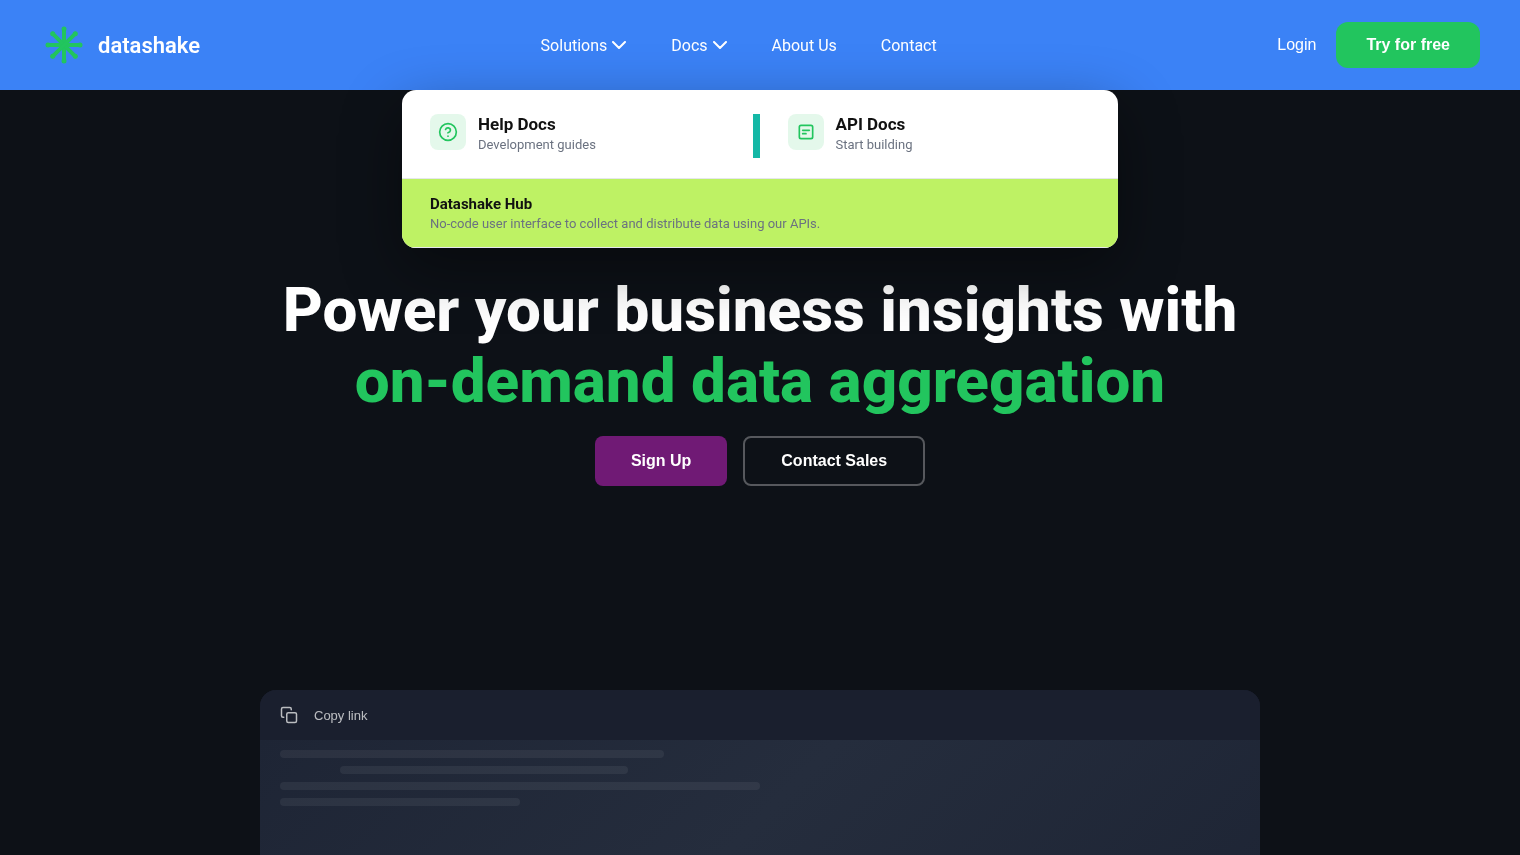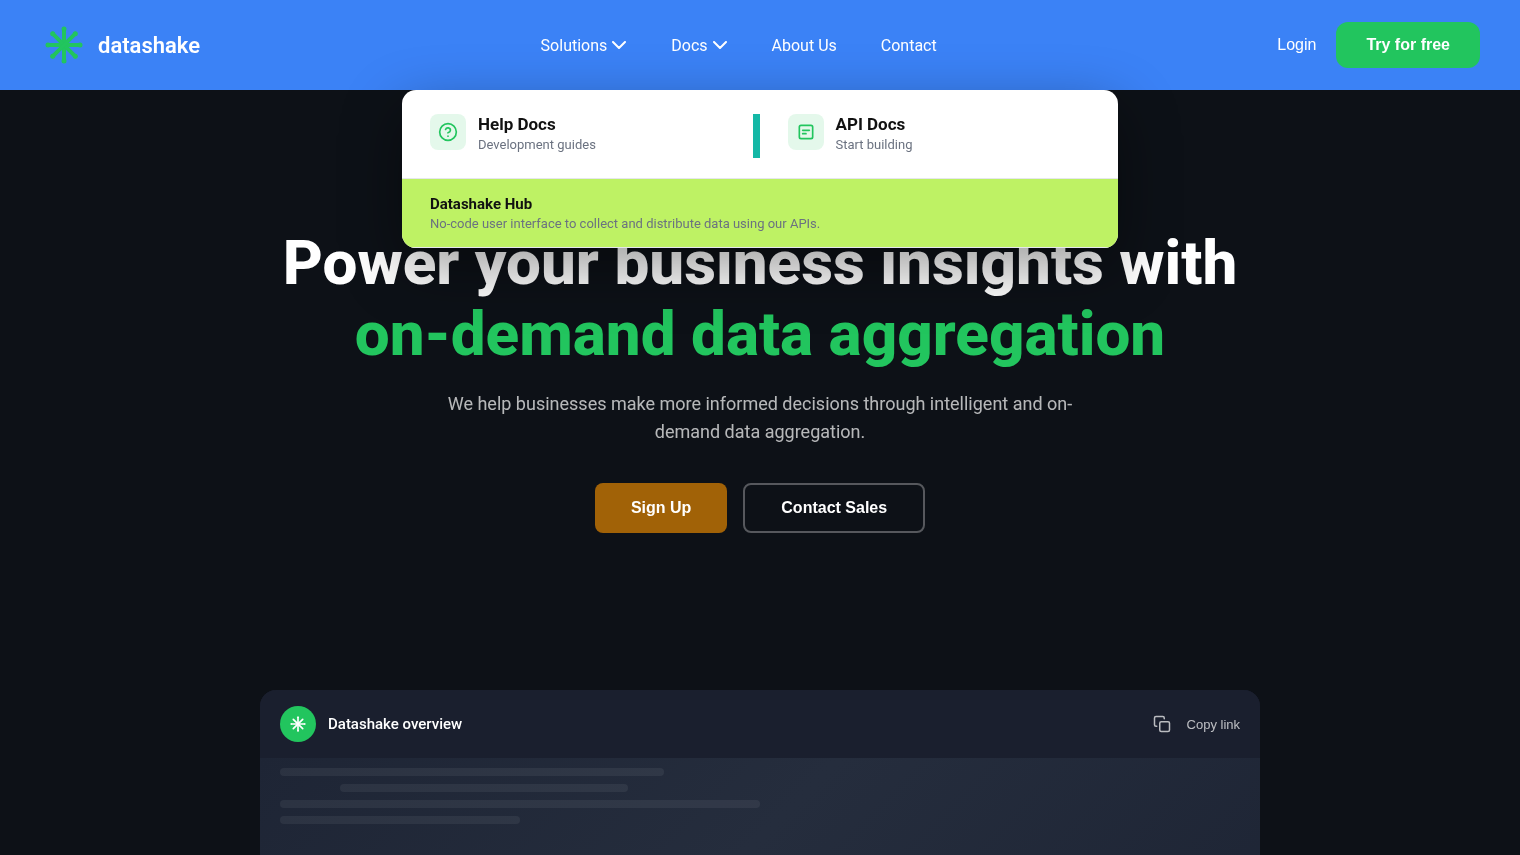--- a/index.html
+++ b/index.html
@@ -124,21 +124,21 @@
       line-height: 1.6;
       margin-bottom: 36px;
     }
 
     .hero-buttons {
       display: flex;
       gap: 16px;
     }
 
     .btn-signup {
-      background: #a16207;
+      background: #701a75;
       color: #fff;
       font-size: 16px;
       font-weight: 700;
       padding: 14px 36px;
       border-radius: 8px;
       border: none;
       cursor: pointer;
     }
 
     .btn-contact {
@@ -473,48 +473,30 @@
   </div>
 
   <div class="hero-wrapper">
 
     <div class="hero-text-container">
       <h1 class="hero-headline">
         <span>Power your business insights with</span>
         <br>
         <span class="accent">on-demand data aggregation</span>
       </h1>
-      <p class="hero-subtext">We help businesses make more informed decisions through intelligent and on-demand data aggregation.</p>
       <div class="hero-buttons">
         <button class="btn-signup">Sign Up</button>
         <button class="btn-contact">Contact Sales</button>
       </div>
     </div>
   </div>
 
   <div class="bottom-section">
     <div class="video-section">
       <div class="video-header">
-        <div class="video-header-left">
-          <div class="video-logo-small">
-            <svg width="20" height="20" viewBox="0 0 48 48" fill="none">
-              <g stroke="#fff" stroke-width="4" stroke-linecap="round">
-                <line x1="24" y1="8" x2="24" y2="40"></line>
-                <line x1="8" y1="24" x2="40" y2="24"></line>
-                <line x1="12.7" y1="12.7" x2="35.3" y2="35.3"></line>
-                <line x1="35.3" y1="12.7" x2="12.7" y2="35.3"></line>
-              </g>
-              <circle cx="24" cy="8" r="2" fill="#fff"></circle>
-              <circle cx="24" cy="40" r="2" fill="#fff"></circle>
-              <circle cx="8" cy="24" r="2" fill="#fff"></circle>
-              <circle cx="40" cy="24" r="2" fill="#fff"></circle>
-            </svg>
-          </div>
-          <span class="video-title">Datashake overview</span>
-        </div>
         <button class="video-copy-btn">
           <svg width="18" height="18" viewBox="0 0 24 24" fill="none" stroke="currentColor" stroke-width="2" stroke-linecap="round" stroke-linejoin="round">
             <rect x="9" y="9" width="13" height="13" rx="2" ry="2"></rect>
             <path d="M5 15H4a2 2 0 0 1-2-2V4a2 2 0 0 1 2-2h9a2 2 0 0 1 2 2v1"></path>
           </svg>
           <span>Copy link</span>
         </button>
       </div>
       <div class="video-placeholder">
         <div class="blur-rows">

